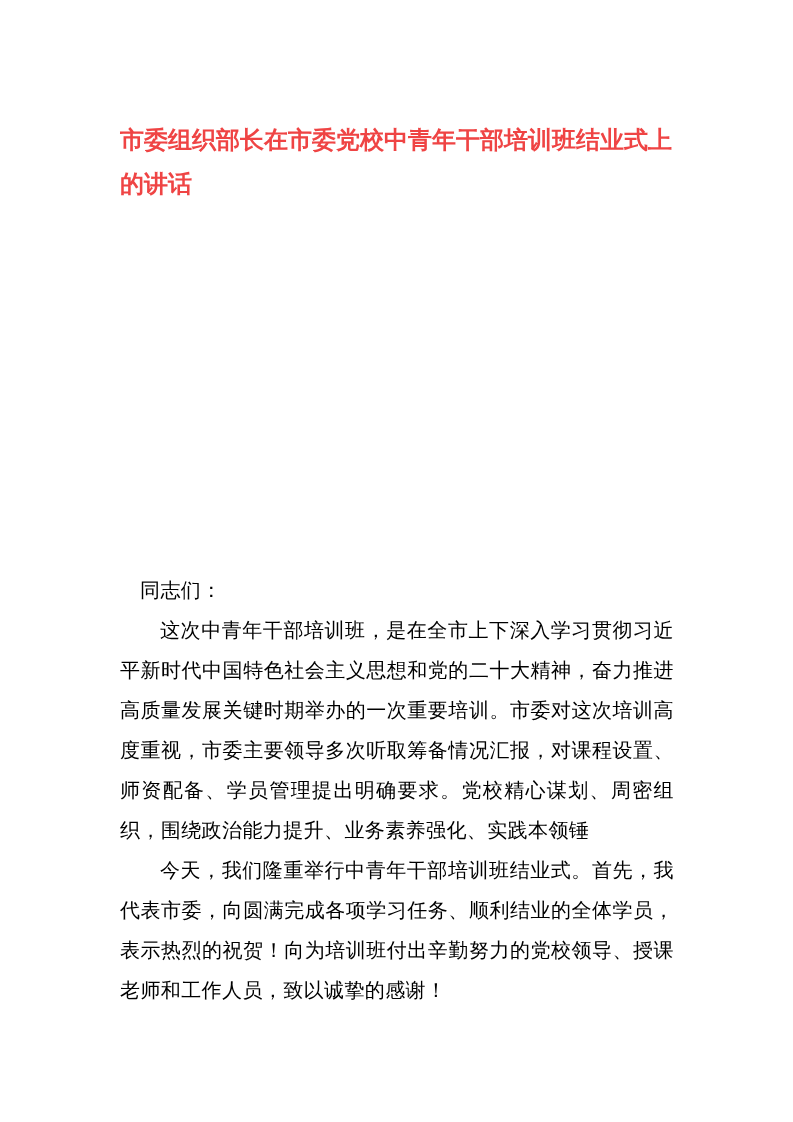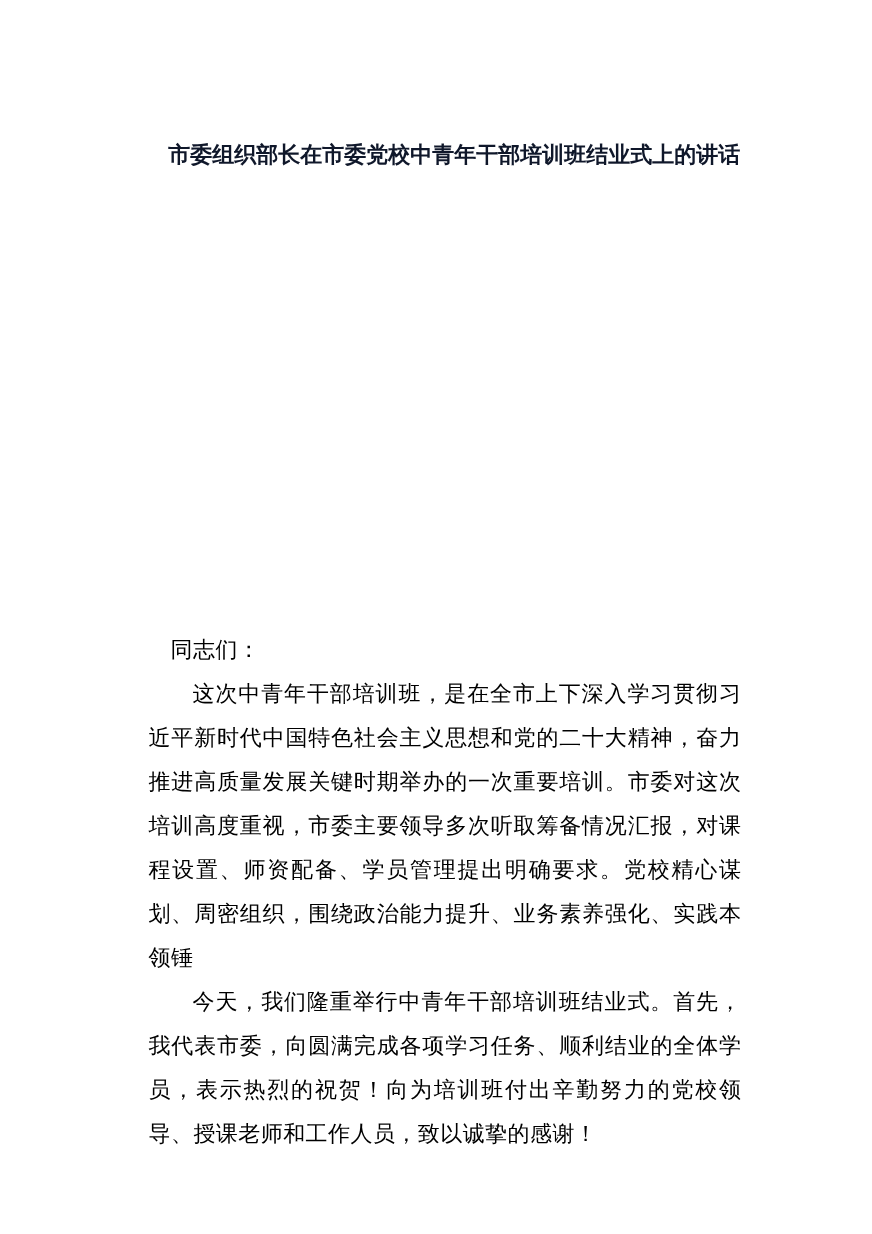--- a/index.html
+++ b/index.html
@@ -20,42 +20,42 @@
     height: 1122px;
     box-sizing: border-box;
     padding: 0;
     background: #ffffff;
   }
   .doc-title {
     position: absolute;
     left: 120px;
     top: 118px;
     width: 553px;
-    text-align: right;
+    text-align: left;
     font-family: "DejaVu Sans", "Liberation Sans", sans-serif;
     font-weight: bold;
-    font-size: 20px;
+    font-size: 24px;
     line-height: 44px;
     letter-spacing: 0px;
-    color: #0f172a;
+    color: #ef4444;
   }
   .body-block {
     position: absolute;
     left: 120px;
     top: 570px;
     width: 554px;
   }
   .para {
     font-family: "DejaVu Serif", "Liberation Serif", serif;
     font-size: 20px;
     line-height: 40px;
     text-align: justify;
     text-justify: inter-ideograph;
     text-indent: 2em;
-    margin: 0 0 0 15px;
+    margin: 0 0 0 0;
     color: #000000;
     letter-spacing: 0.4px;
   }
   .para.salutation {
     text-indent: 1em;
   }
 </style>
 </head>
 <body>
 

